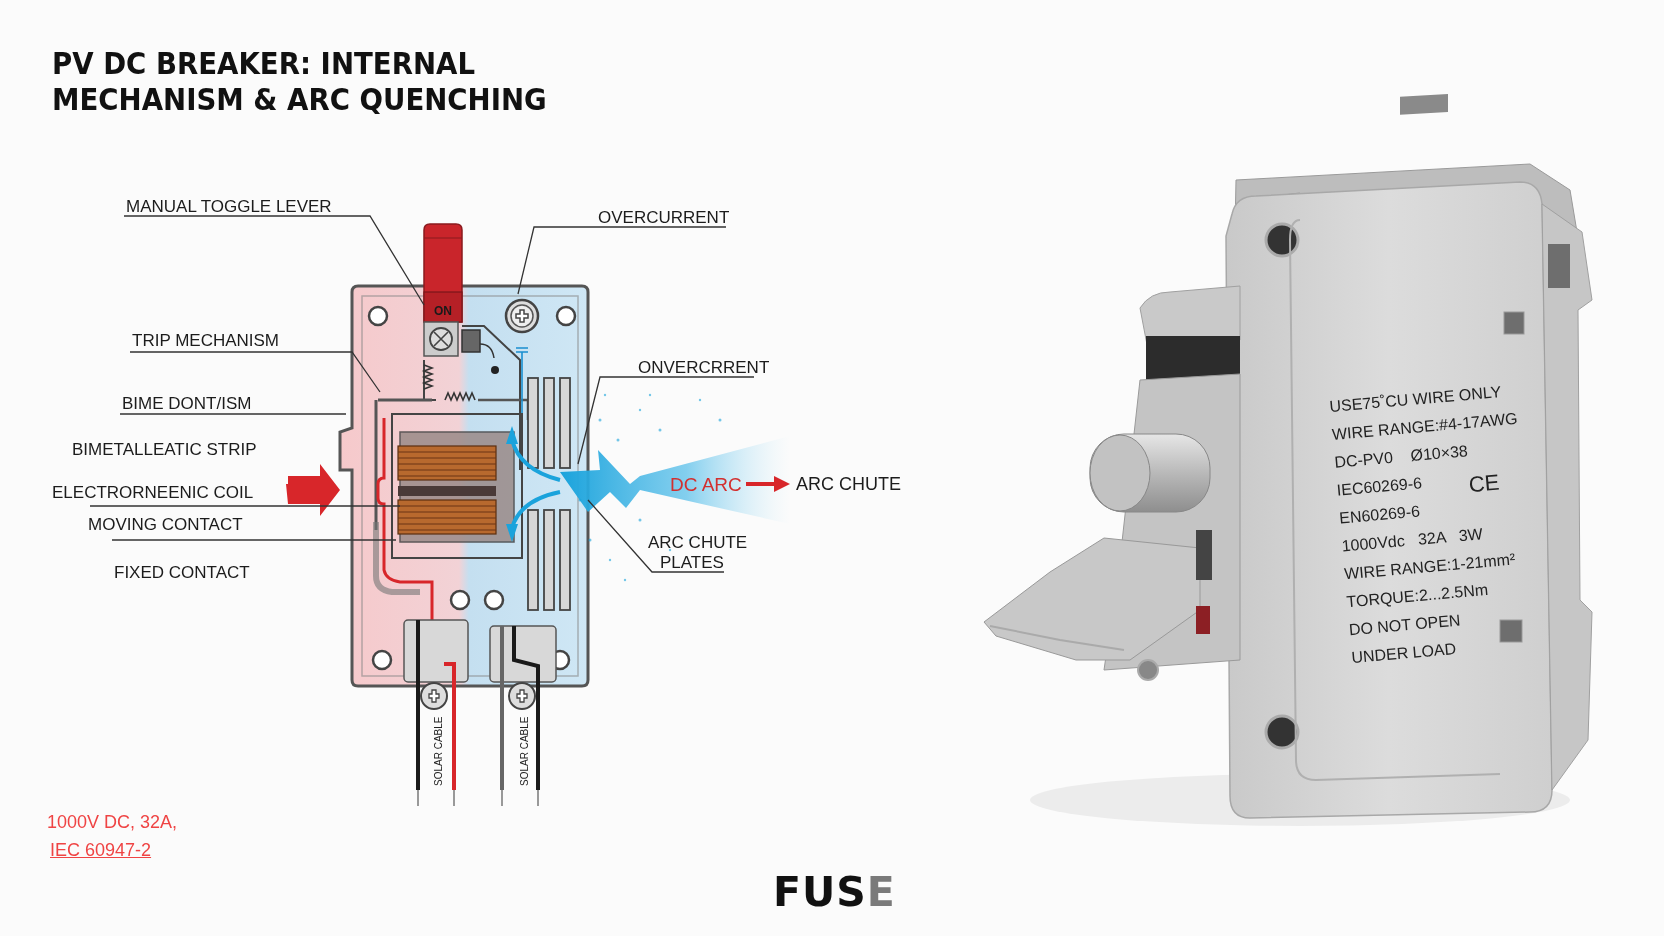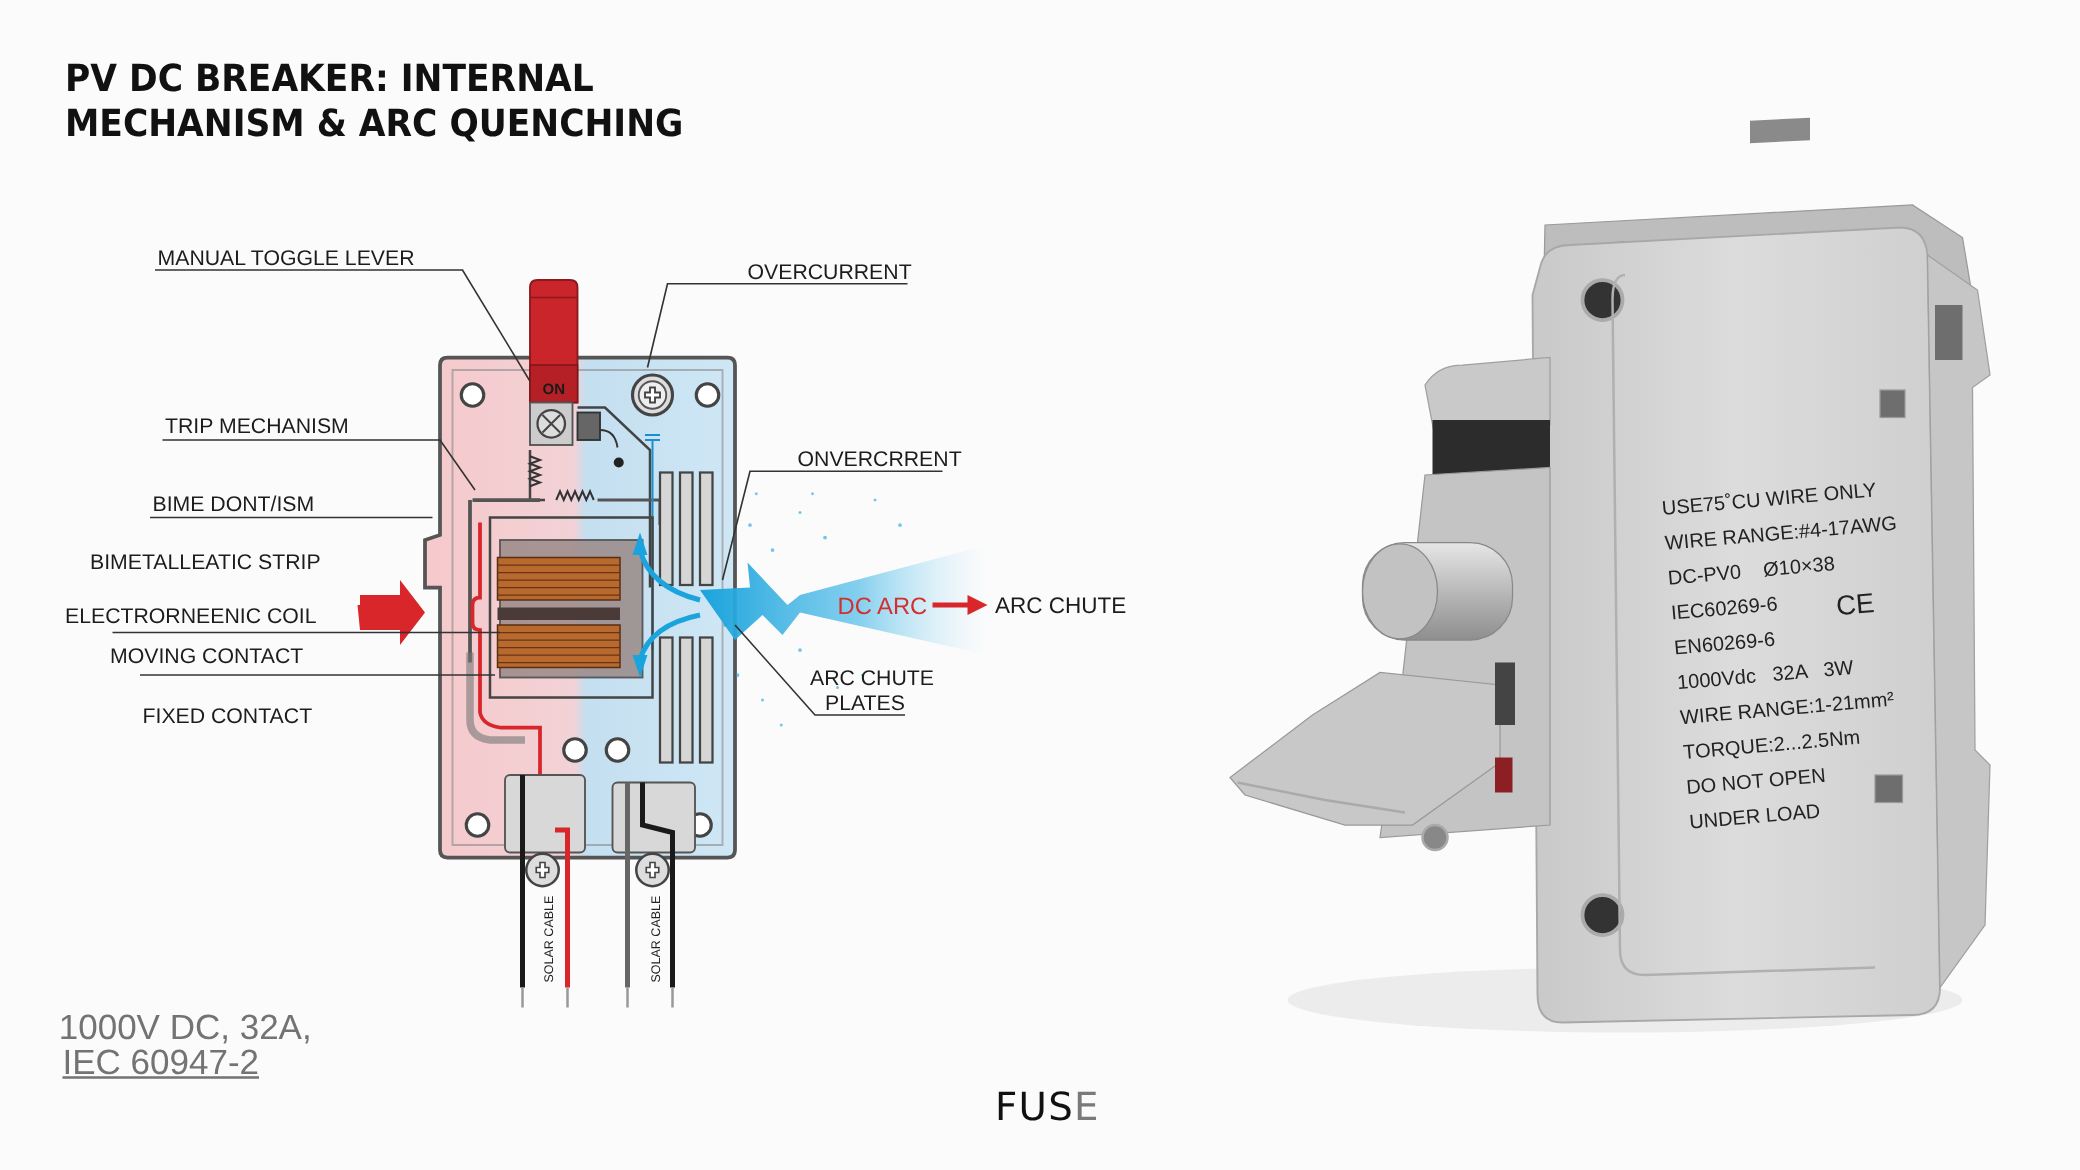--- a/index.html
+++ b/index.html
@@ -10,26 +10,26 @@
     color: #1a1a1a;
   }
   .title {
     position: absolute; left: 52px; top: 46px;
     font-family: "DejaVu Sans", sans-serif; font-weight: bold;
     font-size: 30px; line-height: 36px; letter-spacing: 0px; color: #111;
     transform: scaleX(0.92); transform-origin: left top;
   }
   .spec {
     position: absolute; left: 47px; top: 808px;
-    font-size: 28px; line-height: 28px; color: #737373;
+    font-size: 18px; line-height: 28px; color: #ef4444;
   }
   .spec .l2 { padding-left: 3px; text-decoration: underline; }
   .logo {
-    position: absolute; left: 796px; top: 868px;
-    font-family: "DejaVu Sans", sans-serif; font-weight: normal; font-size: 31px;
+    position: absolute; left: 773px; top: 868px;
+    font-family: "DejaVu Sans", sans-serif; font-weight: bold; font-size: 41px;
     letter-spacing: 1px; color: #111;
   }
   .logo .e { color: #7a7a7a; }
   svg.diagram { position: absolute; left: 0; top: 0; }
   .lbl { font-family: "Liberation Sans", sans-serif; font-size: 17px; fill: #1c1c1c; }
   .lbl-red { fill: #d32f2f; font-size: 19px; }
   .lbl-big { font-size: 18px; }
   .product-text { font-family: "Liberation Sans", sans-serif; font-size: 16px; fill: #222; }
 </style>
 </head>

